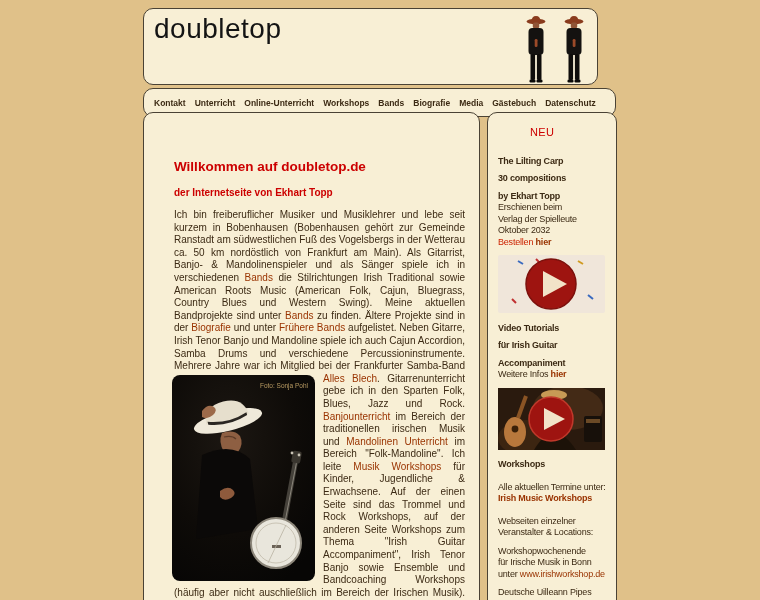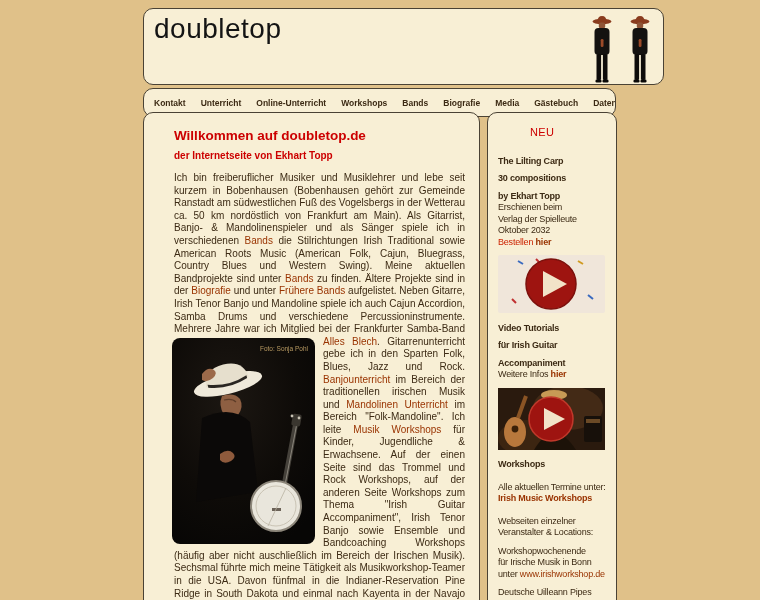--- a/index.html
+++ b/index.html
@@ -10,37 +10,37 @@
     color:#3c2a14;
     position:relative;
   }
   .panel {
     position:absolute;
     background:#f8efd5;
     border:1px solid #4a4234;
     border-radius:10px;
   }
   
-  #header { left:143px; top:8px; width:521px; height:77px;padding-left:32px; }
+  #header { left:143px; top:8px; width:455px; height:77px;padding-left:32px; }
   #site-title {
     position:absolute; left:10px; top:4px;
     font-size:28px; color:#141414; letter-spacing:0.5px;
   }
   #cowboys { position:absolute; right:10px; top:5px; }
   
   #navbar {
     left:143px; top:88px; width:473px; height:29px;
-    display:flex; align-items:center; padding-left:10px; gap:15px;
+    display:flex; align-items:center; padding-left:10px; gap:9px;
     font-size:8.5px; font-weight:bold; white-space:nowrap; overflow:hidden;
   }
   .nav-item { cursor:pointer; color:#3c2a14; }
   
   #main { left:143px; top:112px; width:337px; height:540px; padding:15px 14px 0 30px; }
-  #main-heading { color:#cc0000; font-size:13.5px; font-weight:bold; }
-  #main-subheading { color:#cc0000; font-size:10px; font-weight:bold; margin-top:7px; }
+  #main-heading { color:#cc0000; font-size:13.5px; font-weight:bold;margin-top:31px; }
+  #main-subheading { color:#cc0000; font-size:10px; font-weight:bold; margin-top:13px; }
   #intro-quote {
     margin-top:12px; font-style:italic; font-weight:bold;
     font-size:10px; line-height:13px; text-align:justify;
   }
   #main-body {
     margin-top:11px; font-size:10px; line-height:12.6px; text-align:justify;
   }
   a.tlink { color:#993300; text-decoration:none; }
   #portrait { 
     float:left; width:143px; height:206px; position:relative;

